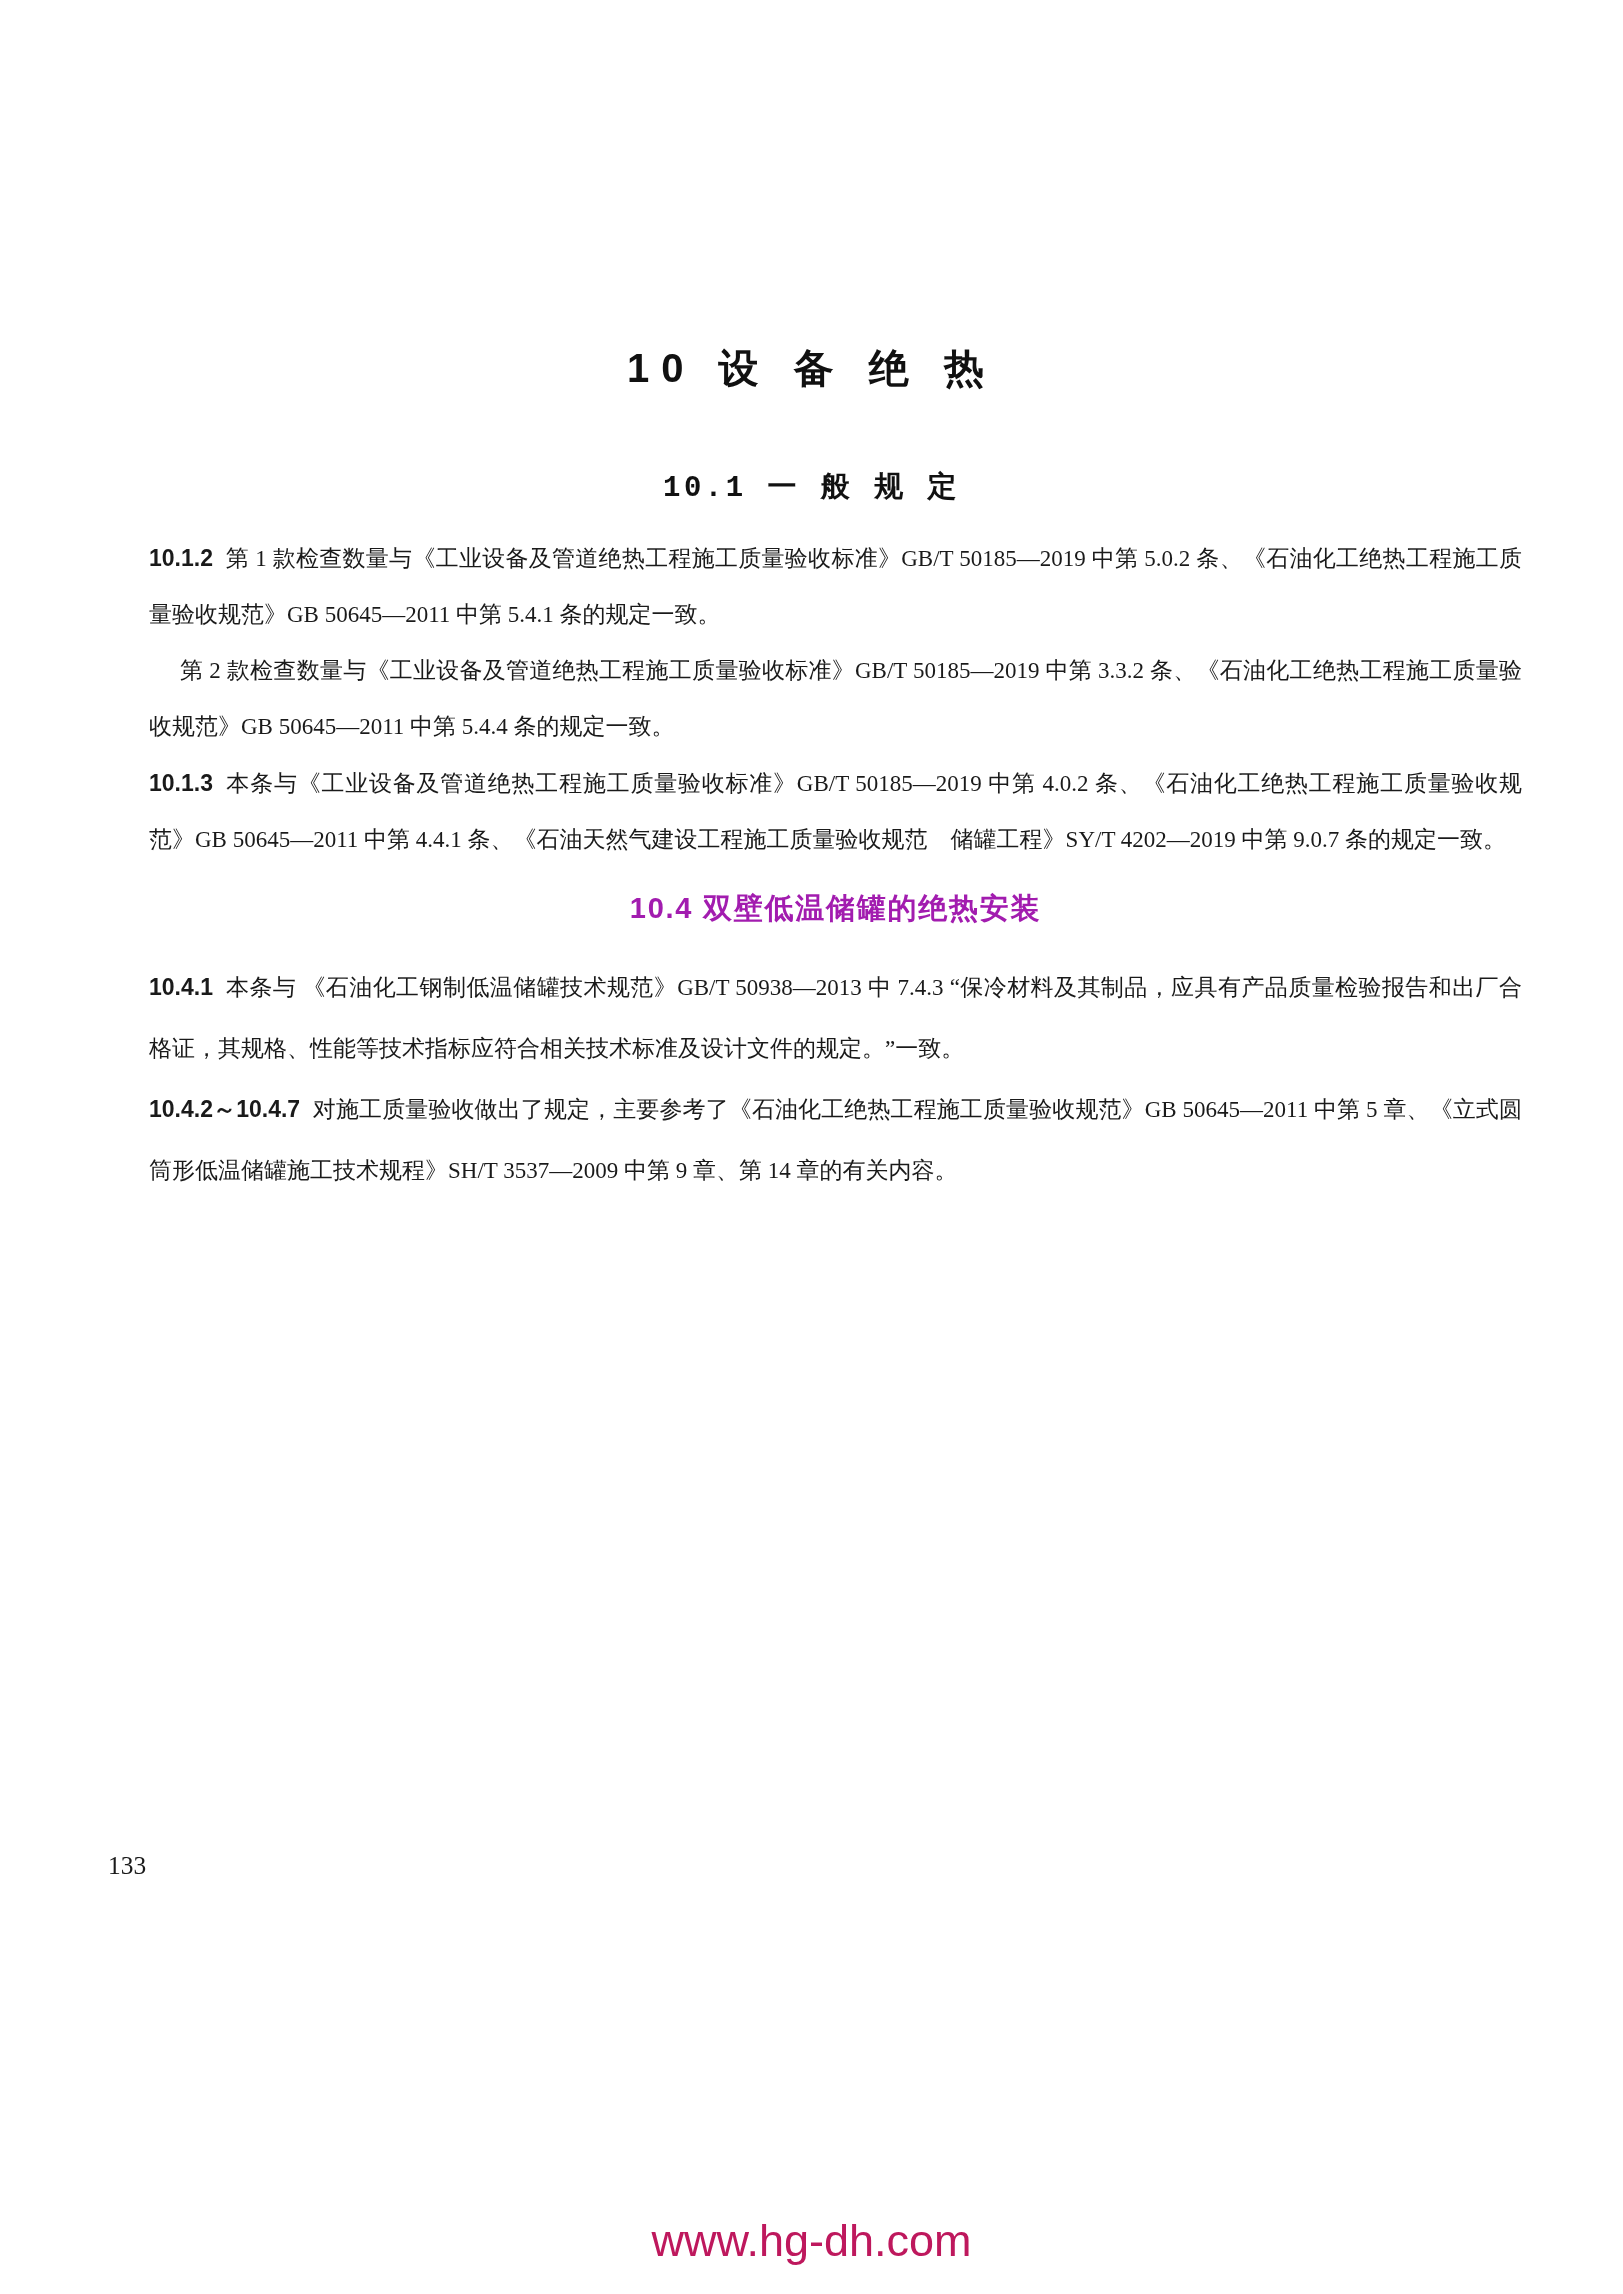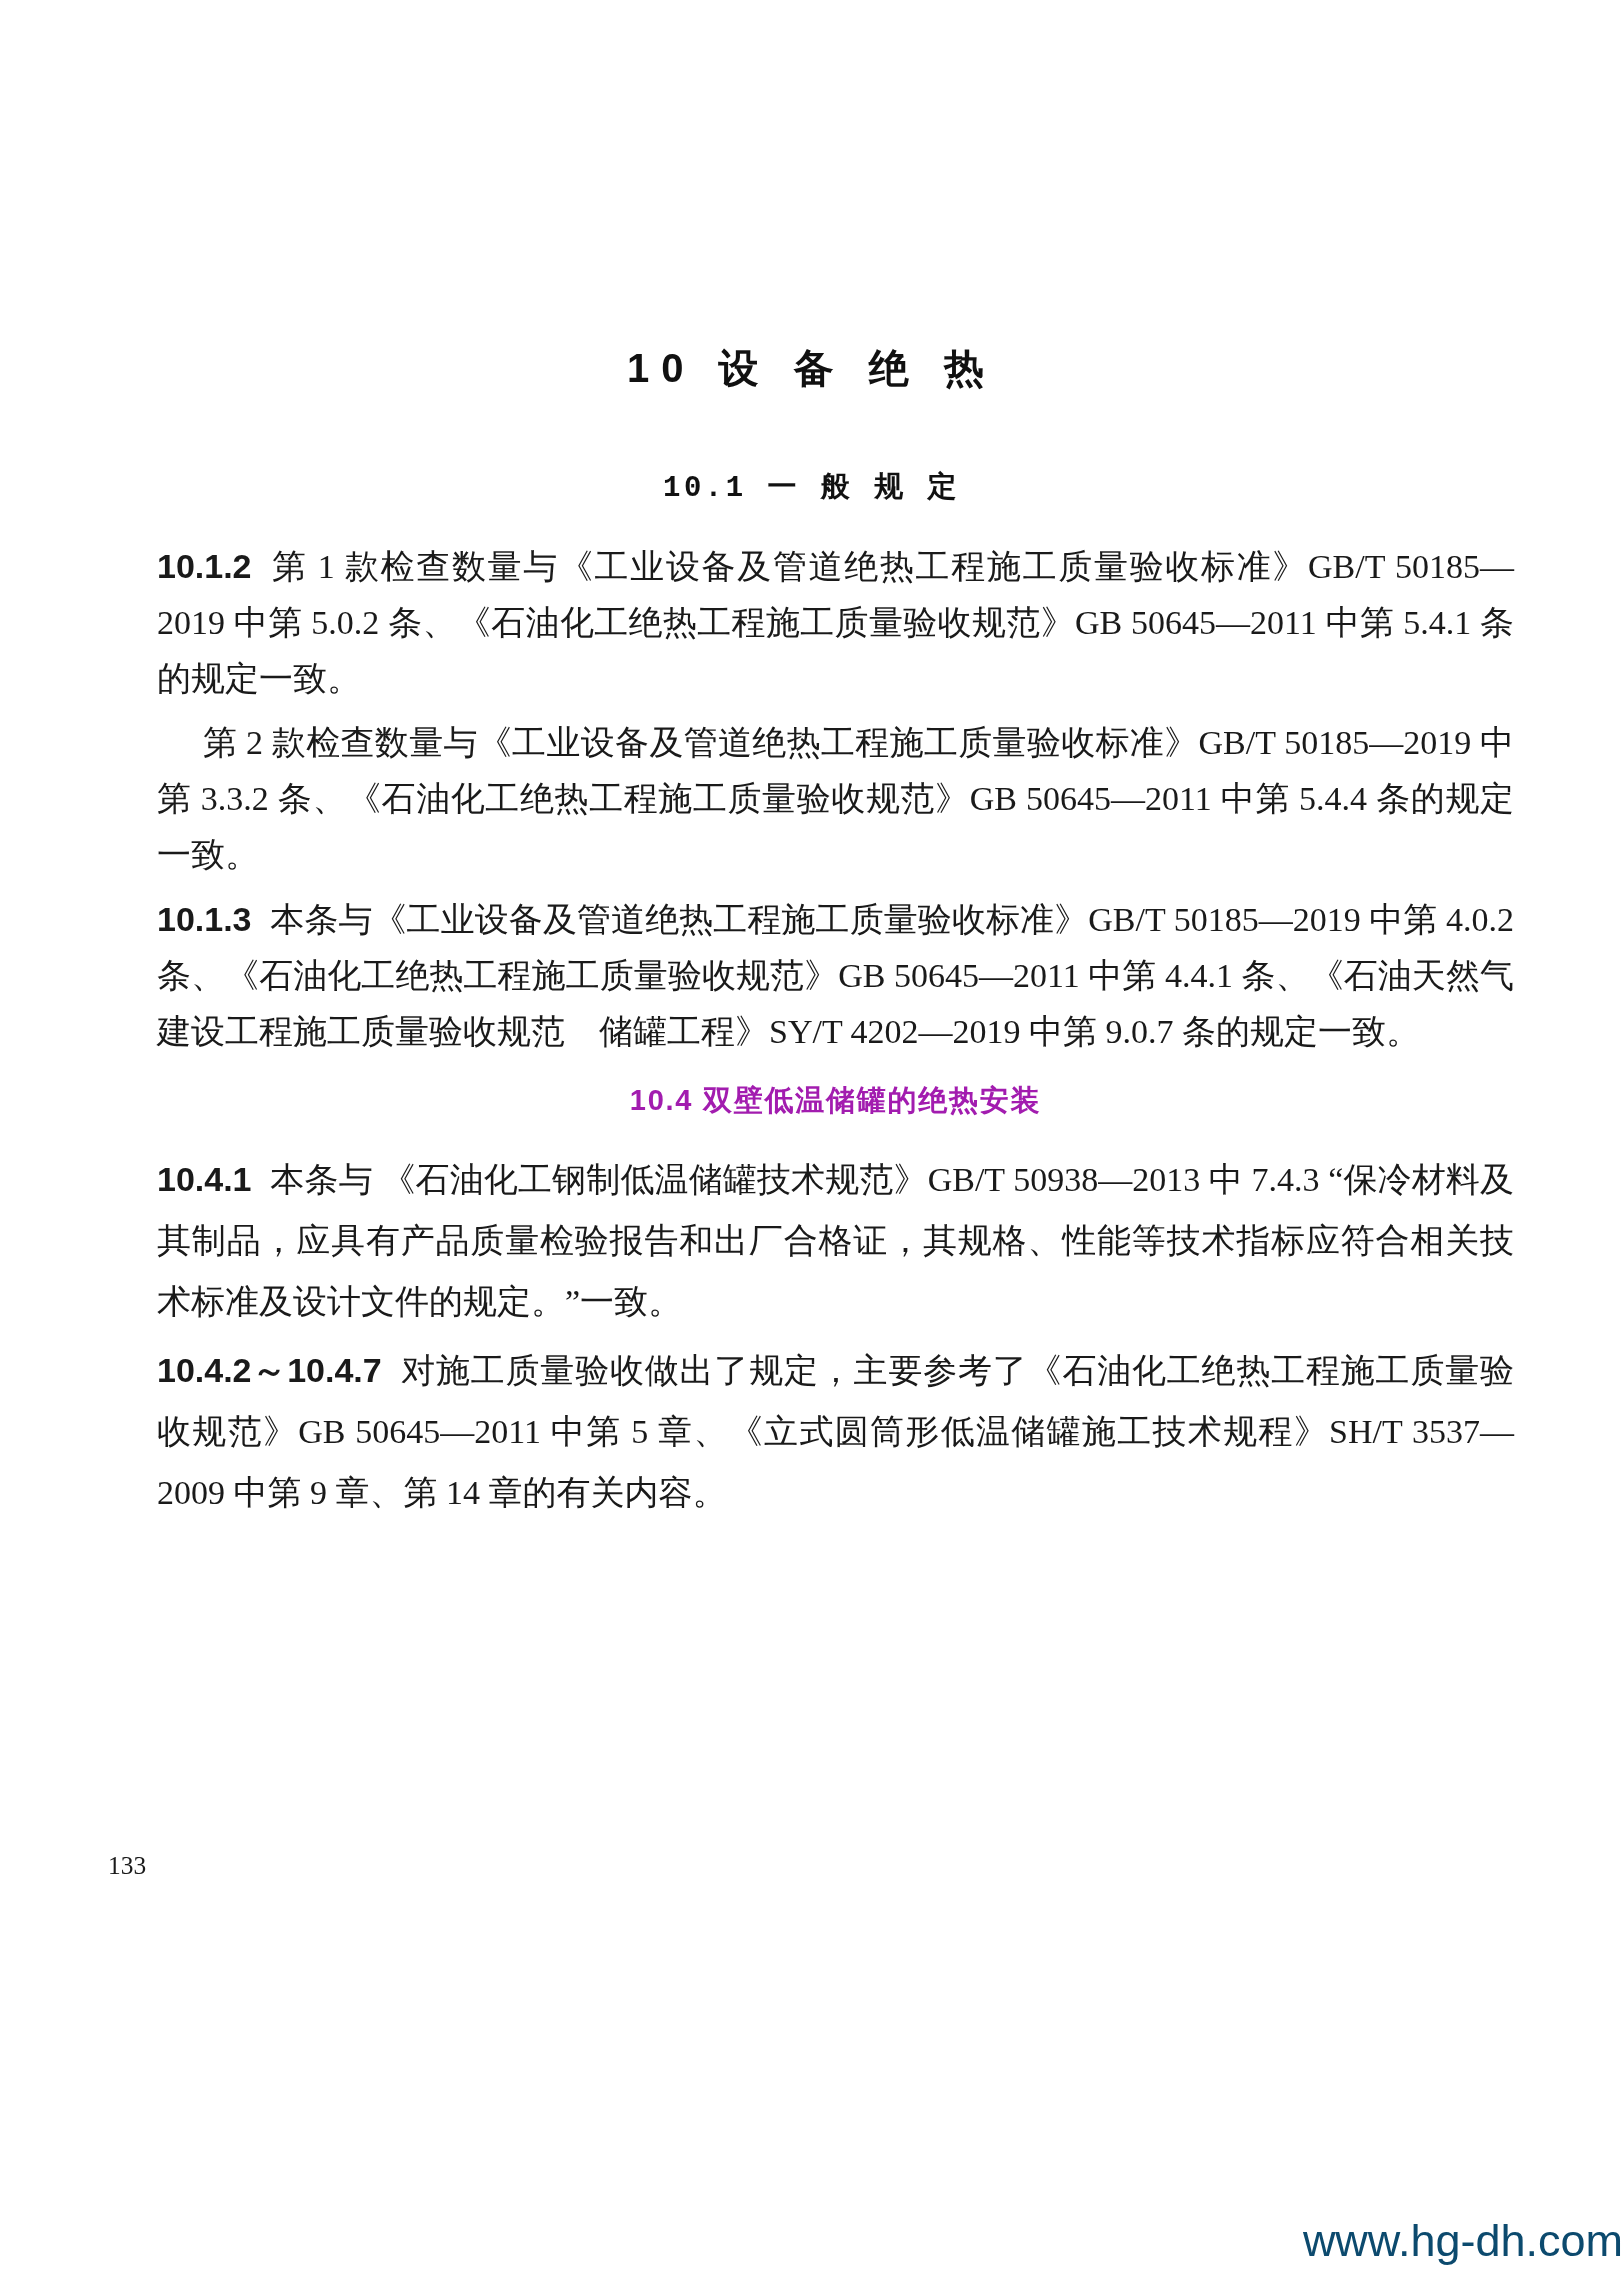--- a/index.html
+++ b/index.html
@@ -39,22 +39,22 @@
   }
   .section-title.s1 { top: 467px; letter-spacing: 0.12em; }
   .content {
     position: absolute;
     top: 530px;
     left: 149px;
     width: 1373px;
     text-align: justify;
   }
   .content p {
-    margin: 8px;
-    font-size: 34px;
+    margin: 0;
+    font-size: 23px;
     color: #1a1a1a;
   }
   .sec1 p { line-height: 56px; }
   .sec2 p { line-height: 61px; }
   .clause-label {
     font-family: "Liberation Sans", "DejaVu Sans", sans-serif;
     font-weight: bold;
     margin-right: 0.55em;
     white-space: nowrap;
   }
@@ -113,16 +113,16 @@
     <div class="sec2">
       <p><span class="clause-label">10.4.1</span><span>本条与 《石油化工钢制低温储罐技术规范》GB/T 50938—2013 中 7.4.3 “保冷材料及其制品，应具有产品质量检验报告和出厂合格证，其规格、性能等技术指标应符合相关技术标准及设计文件的规定。”一致。</span></p>
 
       <p><span class="clause-label">10.4.2～10.4.7</span><span>对施工质量验收做出了规定，主要参考了《石油化工绝热工程施工质量验收规范》GB 50645—2011 中第 5 章、《立式圆筒形低温储罐施工技术规程》SH/T 3537—2009 中第 9 章、第 14 章的有关内容。</span></p>
     </div>
 
   </div>
 
   <div class="page-number">133</div>
 
-  <div class="footer-url" style="color: #0c4a6e; text-align: right;">www.hg-dh.com</div>
+  <div class="footer-url" style="color: #be185d;">www.hg-dh.com</div>
 
 </div>
 
 
 </body></html>

